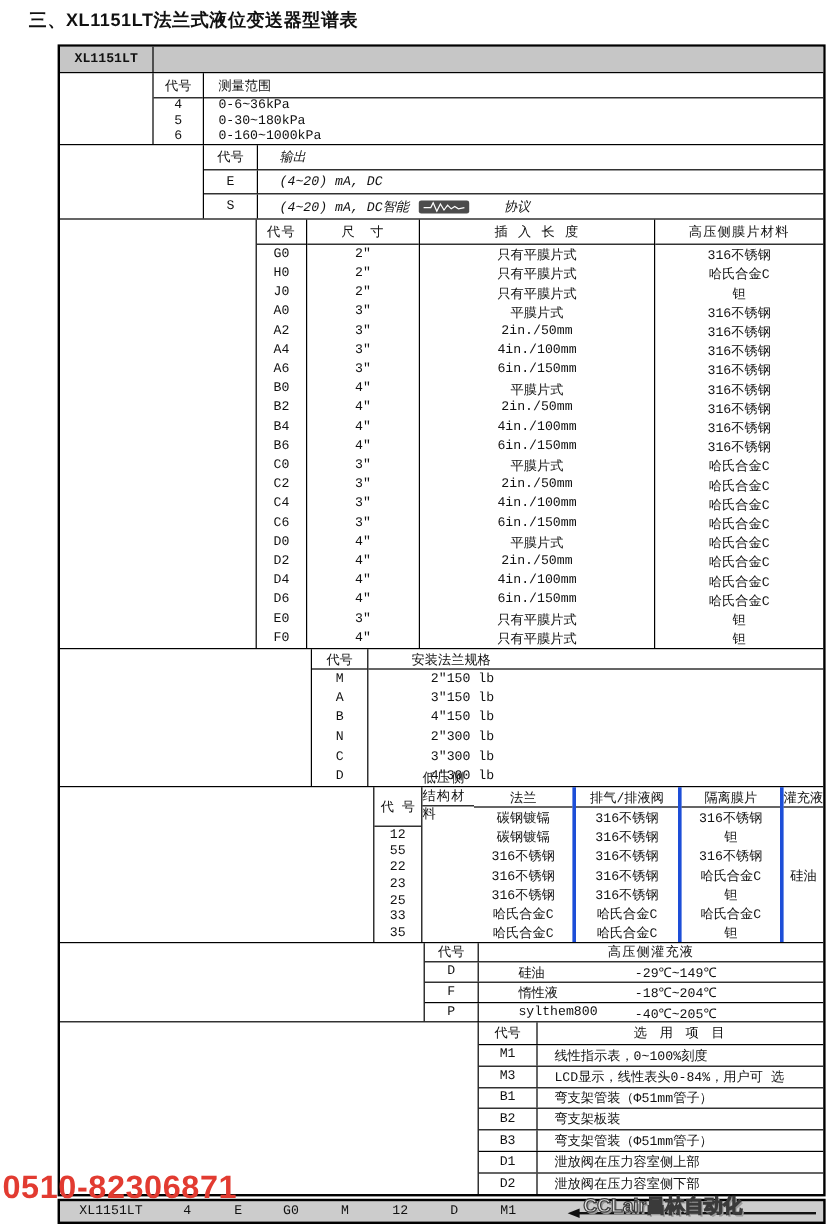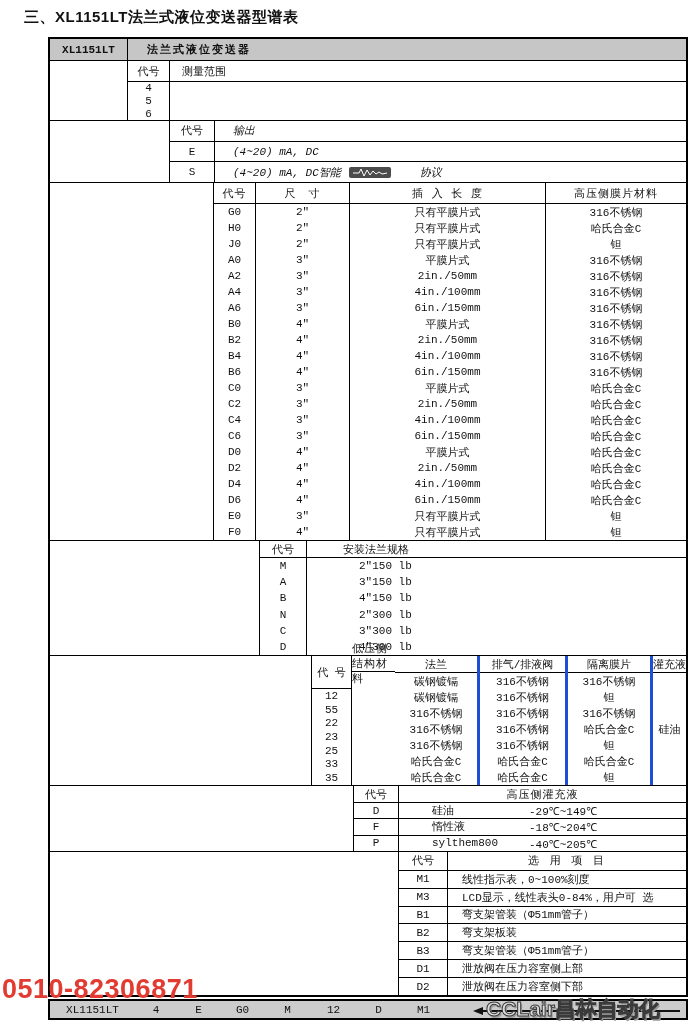--- a/index.html
+++ b/index.html
@@ -114,47 +114,51 @@
   .rb-4{width:45px;} .rb-5{width:47px;} .rb-6{width:43px;} .rb-7{width:47px;}
   .arrow-zone { flex:1; position:relative; height:100%; }
   .arrow-line { position:absolute; left:33px; top:50%; width:200px; border-top:2px solid #111; }
   .arrow-head { position:absolute; left:26px; top:50%; margin-top:-3px; width:0; height:0;
     border-top:4px solid transparent; border-bottom:4px solid transparent; border-right:10px solid #111; }
 
   
   .phone-mark { position:absolute; left:2px; top:974px; font-family:"Liberation Sans","DejaVu Sans",sans-serif;
     font-weight:bold; font-size:27px; letter-spacing:0.5px; color:#e23b31; z-index:5; }
   .brand-mark { position:absolute; left:486px; top:995px; font-family:"Liberation Sans","DejaVu Sans",sans-serif;
-    font-weight:bold; font-size:21px; color:#dcdcdc; -webkit-text-stroke:1px #3a3a3a;
+    font-weight:bold; font-size:16px; color:#dcdcdc; -webkit-text-stroke:1px #3a3a3a;
     text-shadow:1.5px 1.5px 0 #9a9a9a; z-index:6; white-space:nowrap; }
 </style>
 </head>
 <body>
 
 <div class="page-title">三、XL1151LT法兰式液位变送器型谱表</div>
 
 <div class="spec-table">
 
   <div class="sec sec-model">
     <div class="mcode">XL1151LT</div>
-    <div class="mname">法兰式液位变送器</div>
   </div>
 
   <div class="sec sec-range">
     <div class="spacer"></div>
     <div class="colblock col-code">
       <div class="chead">代号</div>
       <div class="cbody">
           <span>4</span>
           <span>5</span>
           <span>6</span>
         </div>
     </div>
     <div class="colblock col-val">
       <div class="chead">测量范围</div>
+      <div class="cbody">
+          <span>0-6~36kPa</span>
+          <span>0-30~180kPa</span>
+          <span>0-160~1000kPa</span>
+        </div>
     </div>
   </div>
 
   <div class="sec sec-output">
     <div class="spacer"></div>
     <div class="rows">
       <div class="row">
         <div class="code">代号</div>
         <div class="val">输出</div>
       </div>

